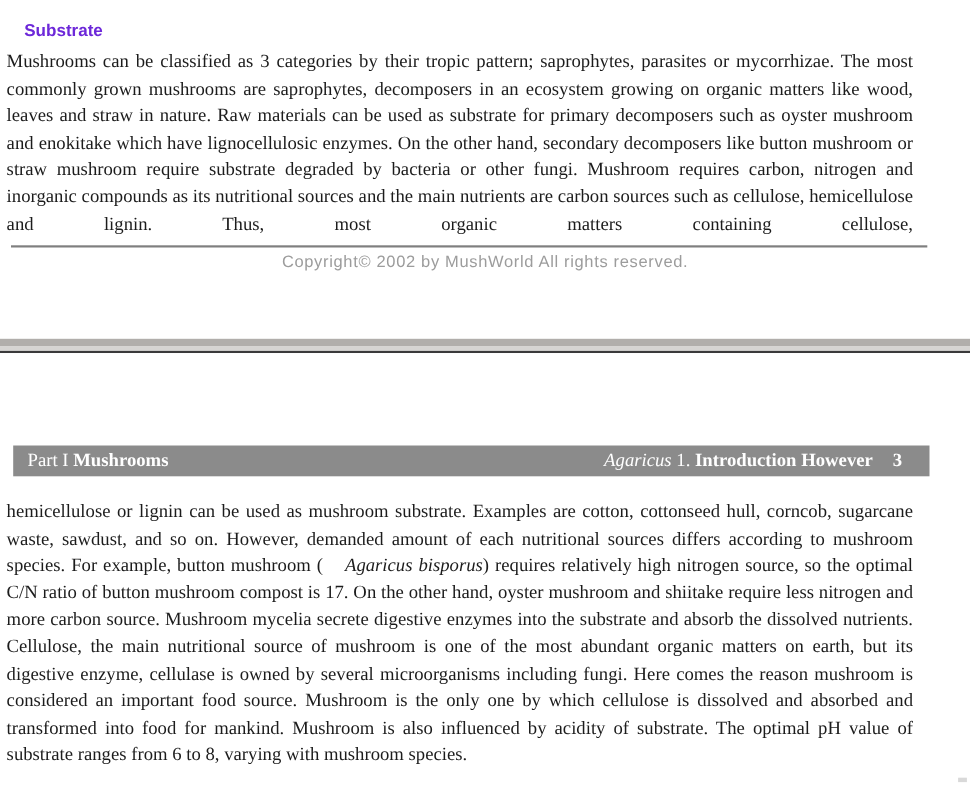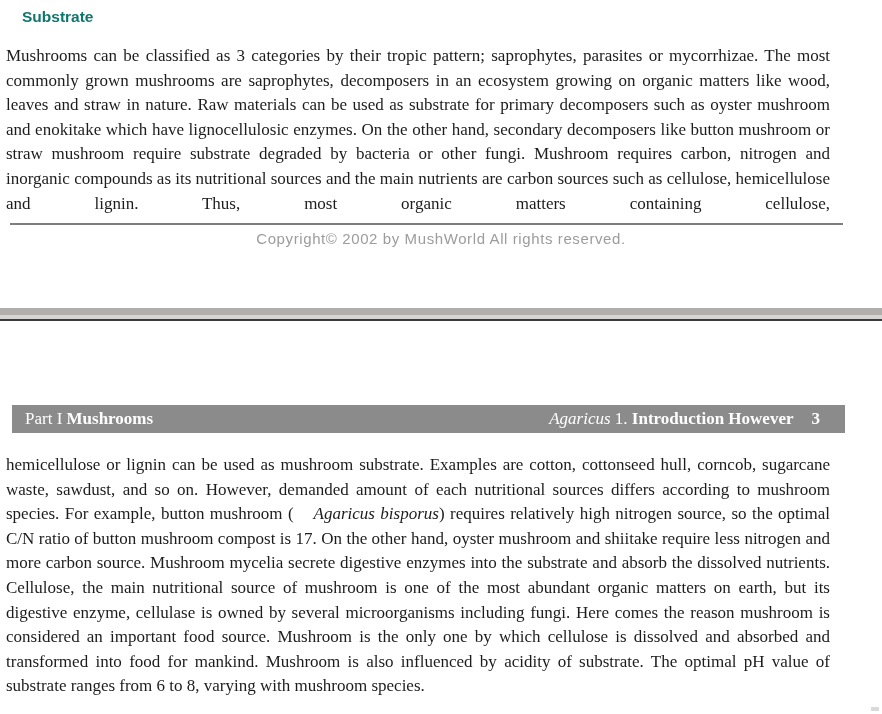--- a/index.html
+++ b/index.html
@@ -3,22 +3,22 @@
 <meta charset="utf-8">
 <style>
   html,body{margin:0;padding:0;background:#fff;}
   #stage{
     position:relative;width:882px;height:714px;overflow:hidden;
     background:#fff;font-family:"Liberation Serif",serif;color:#1c1c1c;
   }
   
   .page1{position:absolute;left:0;top:0;width:882px;height:308px;background:#fff;}
   .doc-heading{
-    position:absolute;left:22px;top:8px;margin:0;
-    font-family:"Liberation Sans",sans-serif;font-size:15.5px;font-weight:bold;color:#0f766e;
+    position:absolute;left:22px;top:20px;margin:0;
+    font-family:"Liberation Sans",sans-serif;font-size:15.5px;font-weight:bold;color:#6d28d9;
   }
   .body-par{
     position:absolute;left:6px;width:824px;margin:0;
     font-size:17px;line-height:24.6px;text-align:justify;
   }
   .par1{top:44px;text-align-last:justify;}
   .footer-rule{
     position:absolute;left:10px;top:223px;width:833px;height:2px;
     background:var(--rule,#7f7f7f);
   }

